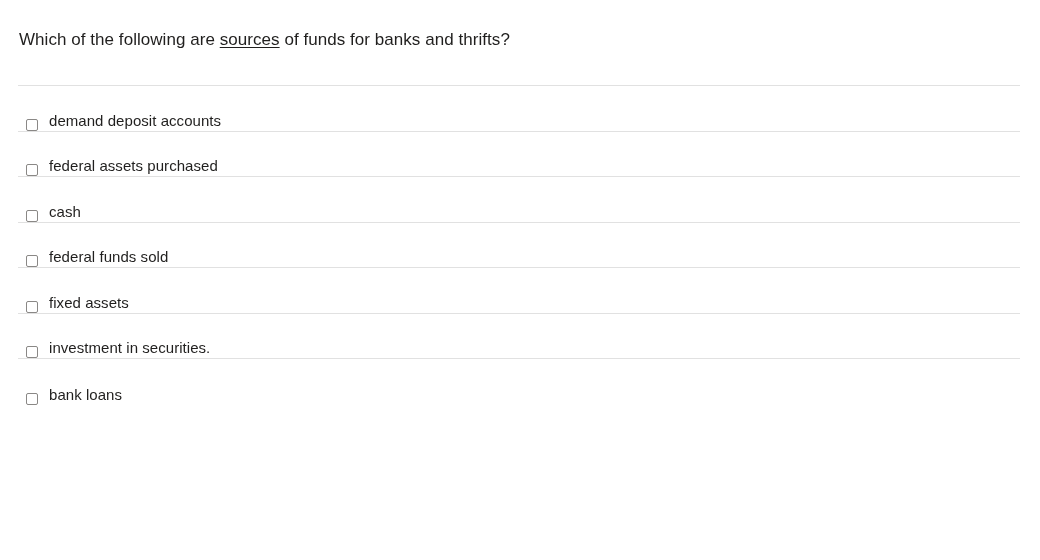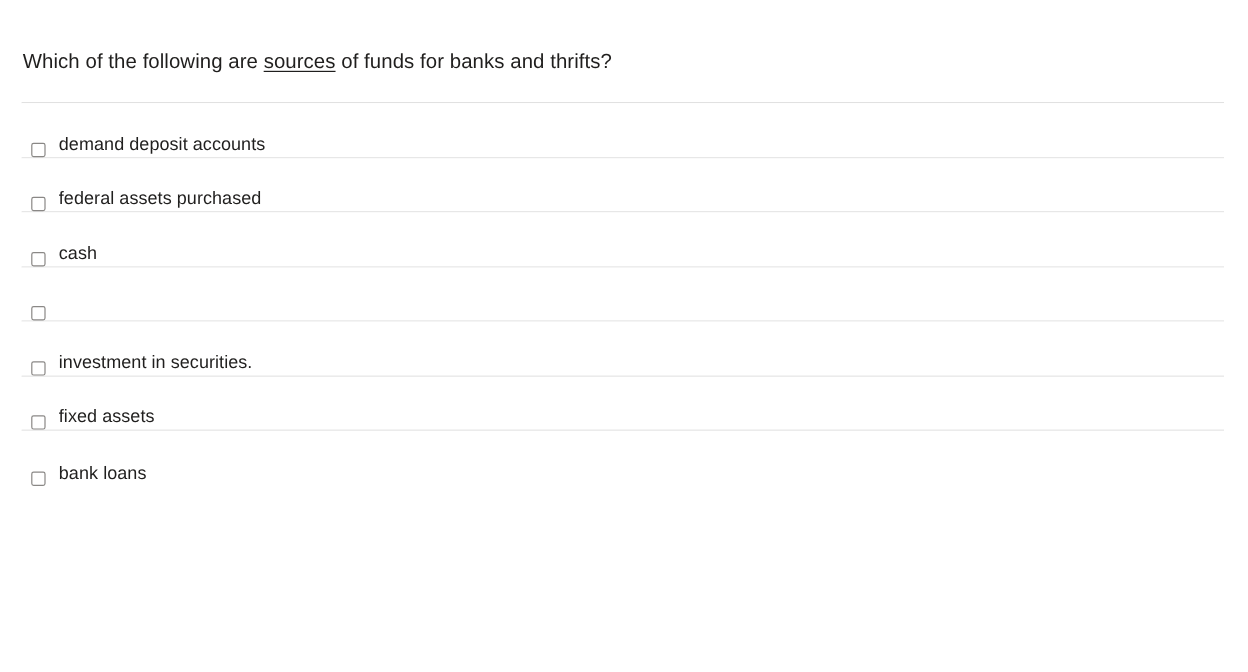--- a/index.html
+++ b/index.html
@@ -19,21 +19,21 @@
   #quiz-root {
     position: relative;
     width: 1040px;
     height: 560px;
   }
 
   
   .question-block {
     position: absolute;
     left: 19px;
-    top: 40px;
+    top: 28px;
     right: 20px;
   }
   .question-text {
     font-size: 17px;
     line-height: 24px;
     color: #201f1e;
     font-weight: 400;
     letter-spacing: 0.05px;
     white-space: nowrap;
   }
@@ -103,28 +103,29 @@
       <div class="option-row">
         <span class="checkbox"></span>
         <span class="option-label">federal assets purchased</span>
       </div>
       <div class="option-row">
         <span class="checkbox"></span>
         <span class="option-label">cash</span>
       </div>
       <div class="option-row">
         <span class="checkbox"></span>
+        <span class="option-label">federal funds sold</span>
+      </div>
+      <div class="option-row">
+        <span class="checkbox"></span>
+        <span class="option-label">fixed assets</span>
       </div>
       <div class="option-row">
         <span class="checkbox"></span>
         <span class="option-label">investment in securities.</span>
-      </div>
-      <div class="option-row">
-        <span class="checkbox"></span>
-        <span class="option-label">fixed assets</span>
       </div>
       <div class="option-row">
         <span class="checkbox"></span>
         <span class="option-label">bank loans</span>
       </div>
     </div>
 
 </div>
 
 </body></html>

